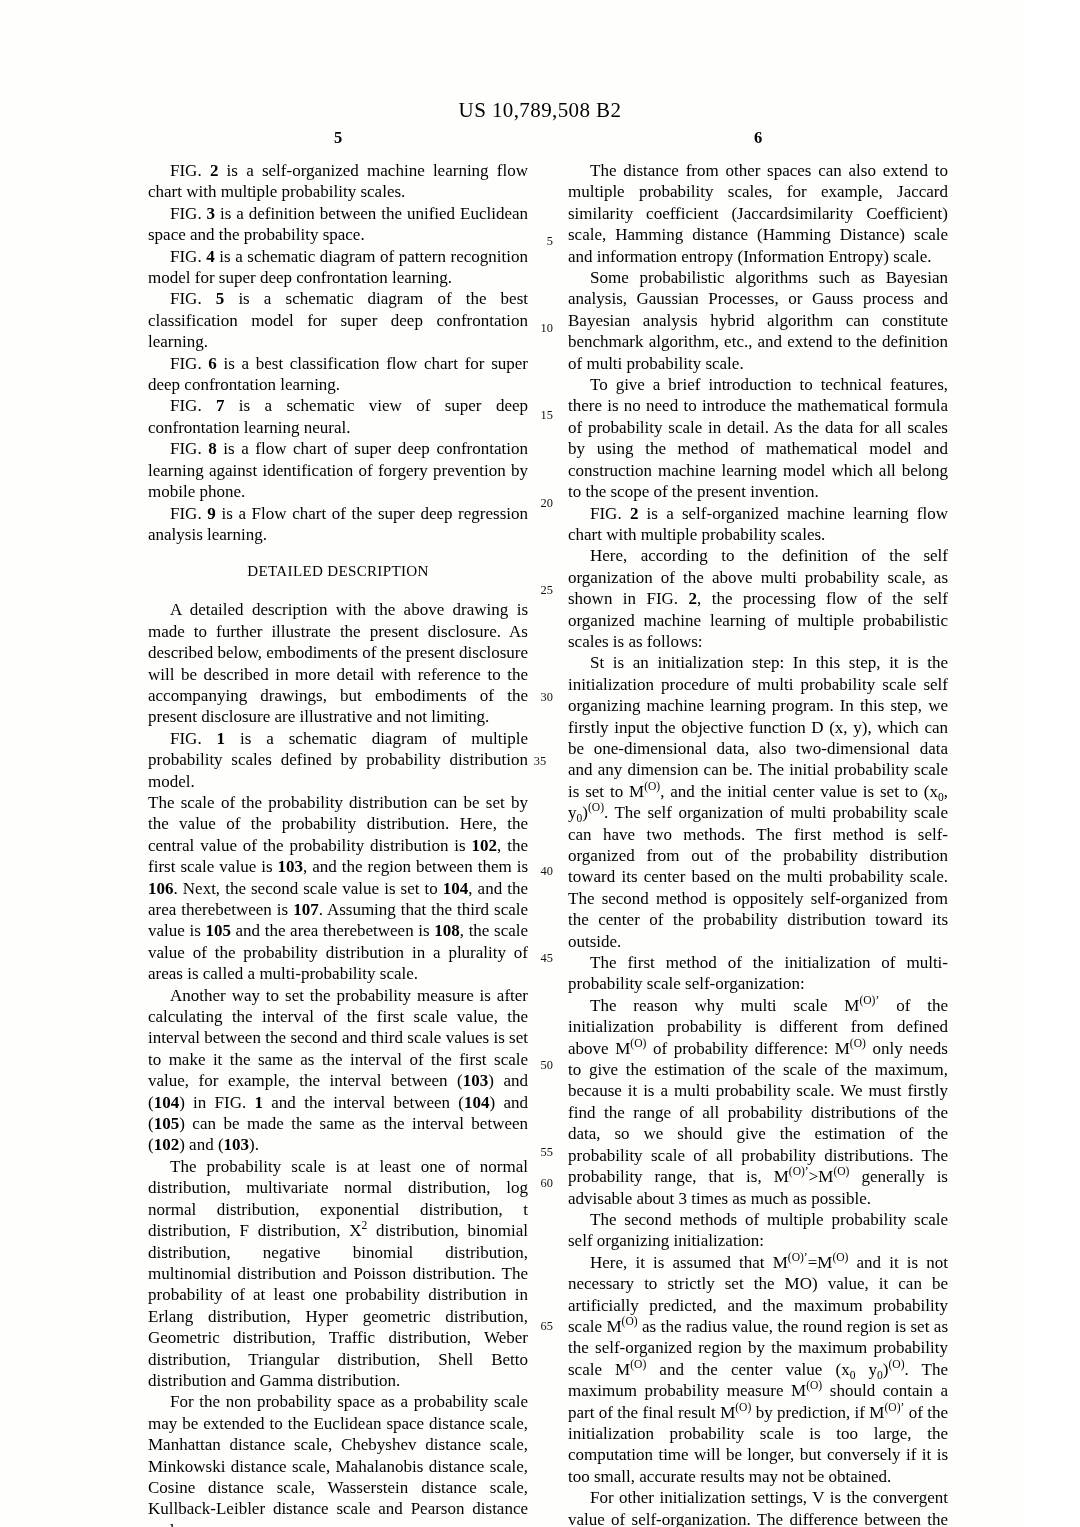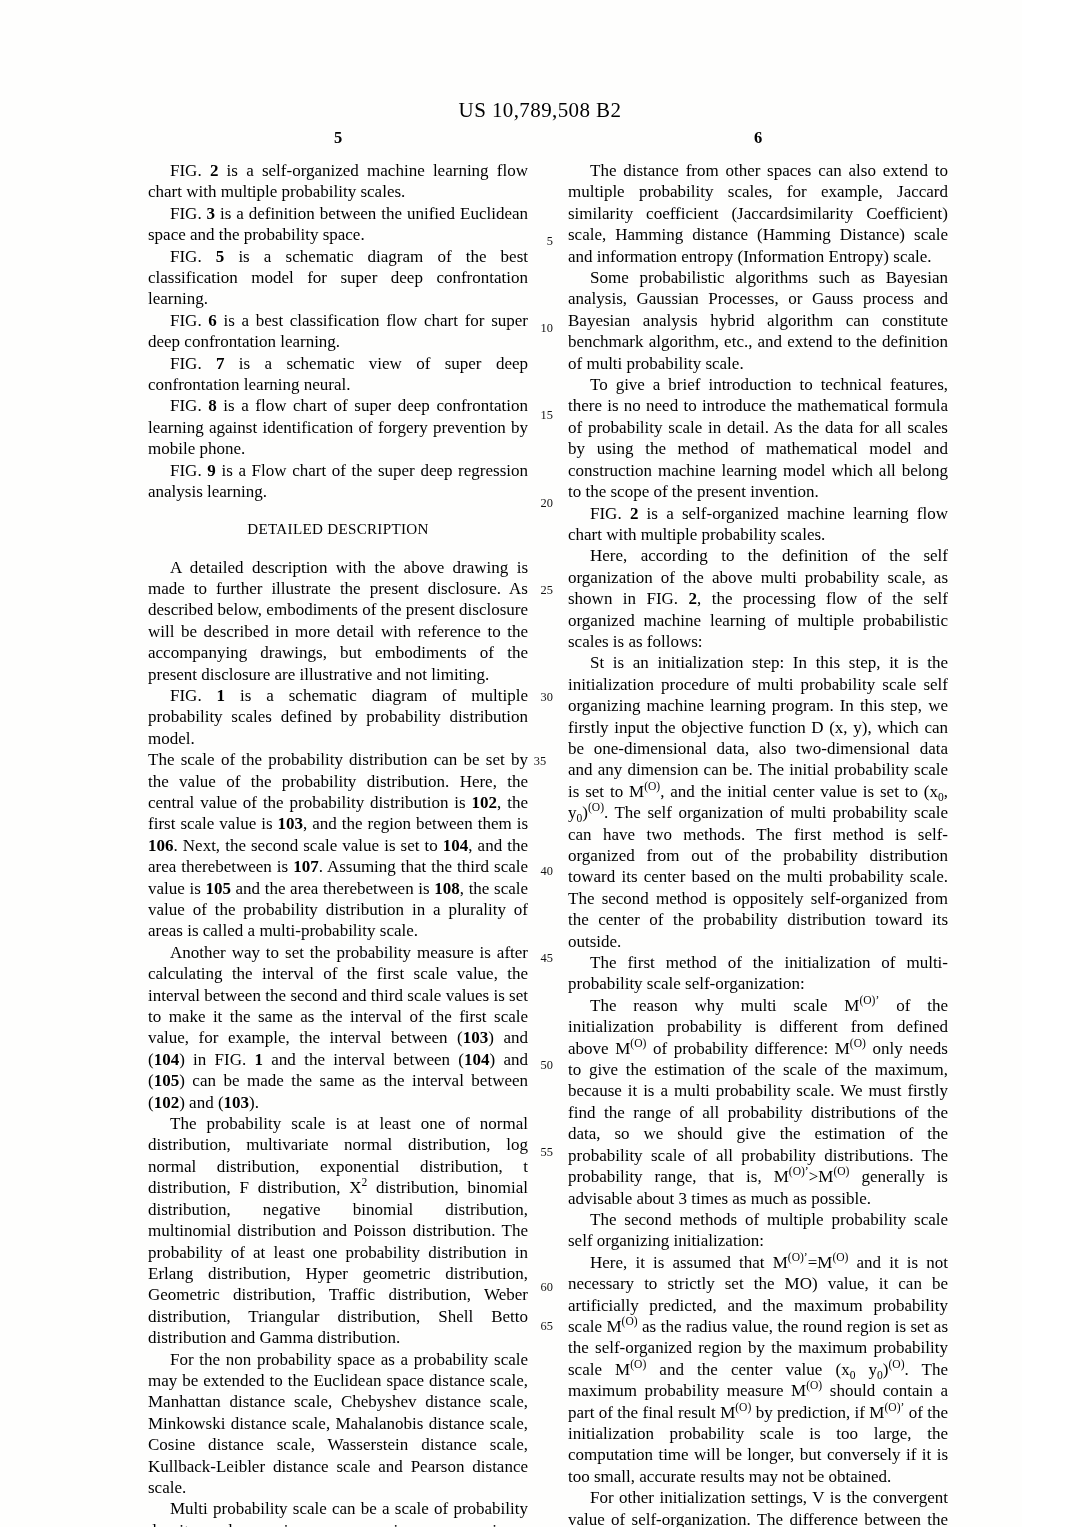--- a/index.html
+++ b/index.html
@@ -99,31 +99,32 @@
     <div class="linenum" style="top:193px;">10</div>
     <div class="linenum" style="top:280px;">15</div>
     <div class="linenum" style="top:368px;">20</div>
     <div class="linenum" style="top:455px;">25</div>
     <div class="linenum" style="top:562px;">30</div>
     <div class="linenum" style="top:626px;text-align:center;">35</div>
     <div class="linenum" style="top:736px;">40</div>
     <div class="linenum" style="top:823px;">45</div>
     <div class="linenum" style="top:930px;">50</div>
     <div class="linenum" style="top:1017px;">55</div>
-    <div class="linenum" style="top:1152px;">60</div>
+    <div class="linenum" style="top:1048px;">60</div>
     <div class="linenum" style="top:1191px;">65</div>
   </div>
 
   <div class="columns">
 
     <div class="col col-left">
       <div class="colnum">5</div>
 
       <p class="ind">FIG. <b>2</b> is a self-organized machine learning flow chart with multiple probability scales.</p>
       <p class="ind">FIG. <b>3</b> is a definition between the unified Euclidean space and the probability space.</p>
+      <p class="ind">FIG. <b>4</b> is a schematic diagram of pattern recognition model for super deep confrontation learning.</p>
       <p class="ind">FIG. <b>5</b> is a schematic diagram of the best classification model for super deep confrontation learning.</p>
       <p class="ind">FIG. <b>6</b> is a best classification flow chart for super deep confrontation learning.</p>
       <p class="ind">FIG. <b>7</b> is a schematic view of super deep confrontation learning neural.</p>
       <p class="ind">FIG. <b>8</b> is a flow chart of super deep confrontation learning against identification of forgery prevention by mobile phone.</p>
       <p class="ind">FIG. <b>9</b> is a Flow chart of the super deep regression analysis learning.</p>
 
       <div class="section-head">DETAILED DESCRIPTION</div>
 
       <p class="ind">A detailed description with the above drawing is made to further illustrate the present disclosure. As described below, embodiments of the present disclosure will be described in more detail with reference to the accompanying drawings, but embodiments of the present disclosure are illustrative and not limiting.</p>
       <p class="ind">FIG. <b>1</b> is a schematic diagram of multiple probability scales defined by probability distribution model.</p>

